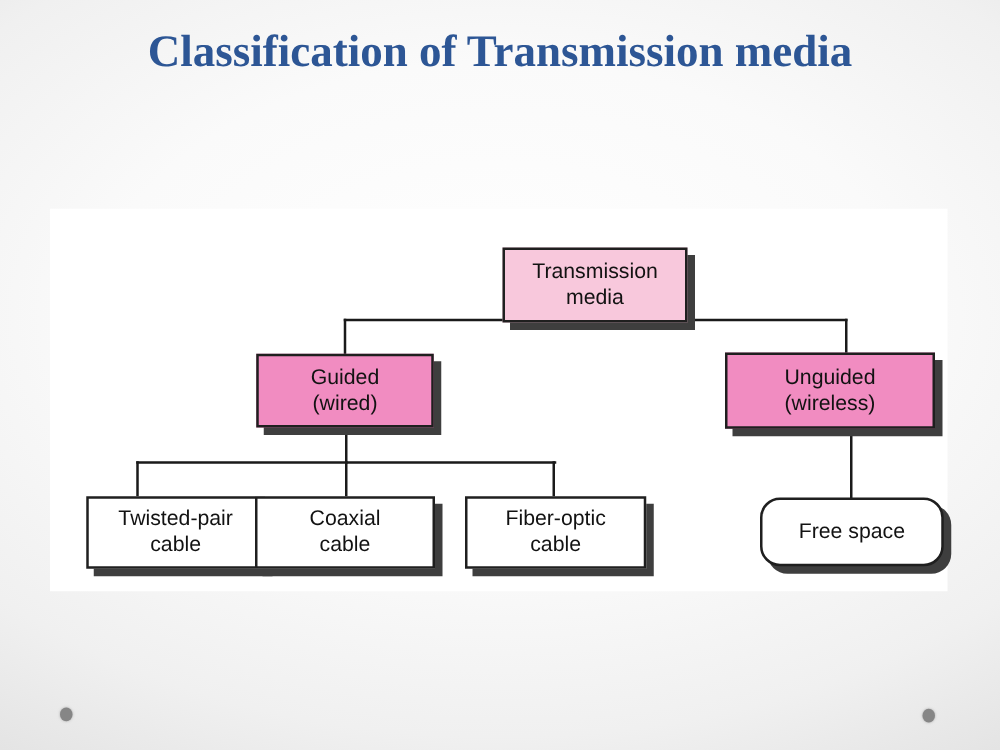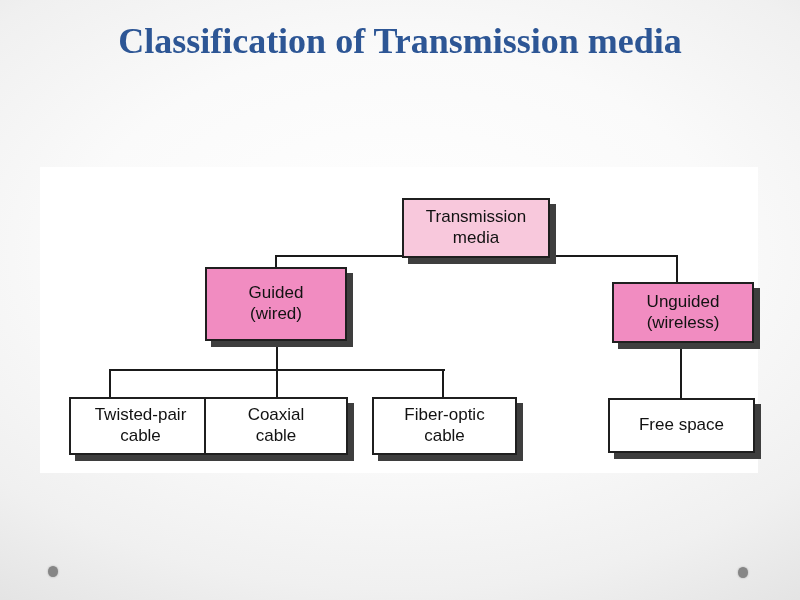--- a/index.html
+++ b/index.html
@@ -24,26 +24,26 @@
     position:absolute;
     border:2px solid #1f1f1f;
     box-shadow:6px 6px 0 #3e3e3e;
     display:flex;align-items:center;justify-content:center;
     text-align:center;
     font-size:17px;line-height:1.22;color:#121212;
     white-space:pre-line;
     box-sizing:border-box;
   }
   .root-box{left:362px;top:1px;width:148px;height:60px;background:#f8c8dc;margin-top:30px;}
-  .guided-box{left:165px;top:100px;width:142px;height:74px;background:#f18cc1;}
-  .unguided-box{left:572px;top:115px;width:142px;height:61px;background:#f18cc1;}
+  .guided-box{left:165px;top:116px;width:142px;height:59px;background:#f18cc1;}
+  .unguided-box{left:540px;top:115px;width:168px;height:61px;background:#f18cc1;}
   .twisted-box{left:0px;top:230px;width:143px;height:58px;background:#ffffff;margin-left:29px;}
   .coaxial-box{left:164px;top:230px;width:144px;height:58px;background:#ffffff;}
   .fiber-box{left:332px;top:230px;width:145px;height:58px;background:#ffffff;text-align:center;}
-  .free-box{left:568px;top:231px;width:147px;height:55px;background:#ffffff;}
+  .free-box{left:568px;top:231px;width:147px;height:55px;background:#ffffff;border-radius:16px;}
   .conn{position:absolute;background:#1a1a1a;}
   .c-v1{left:435px;top:61px;width:2px;height:29px;}
   .c-h1{left:235px;top:88px;width:403px;height:2px;}
   .c-v2{left:235px;top:88px;width:2px;height:29px;}
   .c-v3{left:636px;top:88px;width:2px;height:28px;}
   .c-v4{left:236px;top:175px;width:2px;height:29px;}
   .c-h2{left:69px;top:202px;width:336px;height:2px;}
   .c-v5{left:69px;top:202px;width:2px;height:29px;}
   .c-v6{left:236px;top:202px;width:2px;height:29px;}
   .c-v7{left:402px;top:202px;width:2px;height:29px;}

